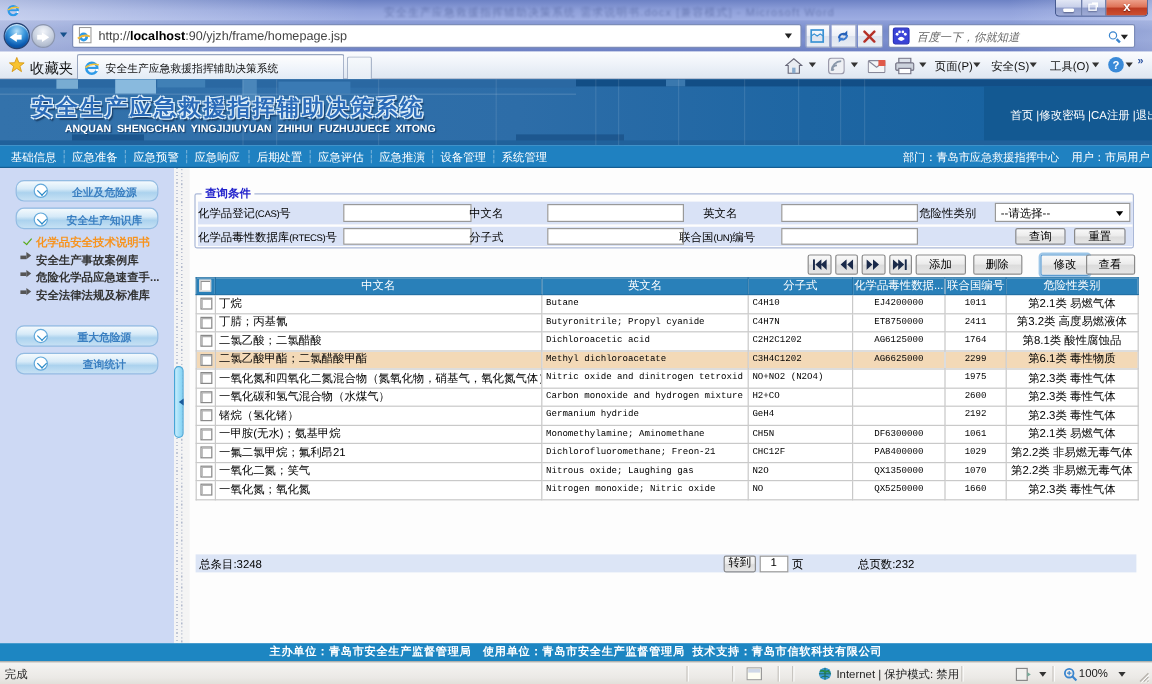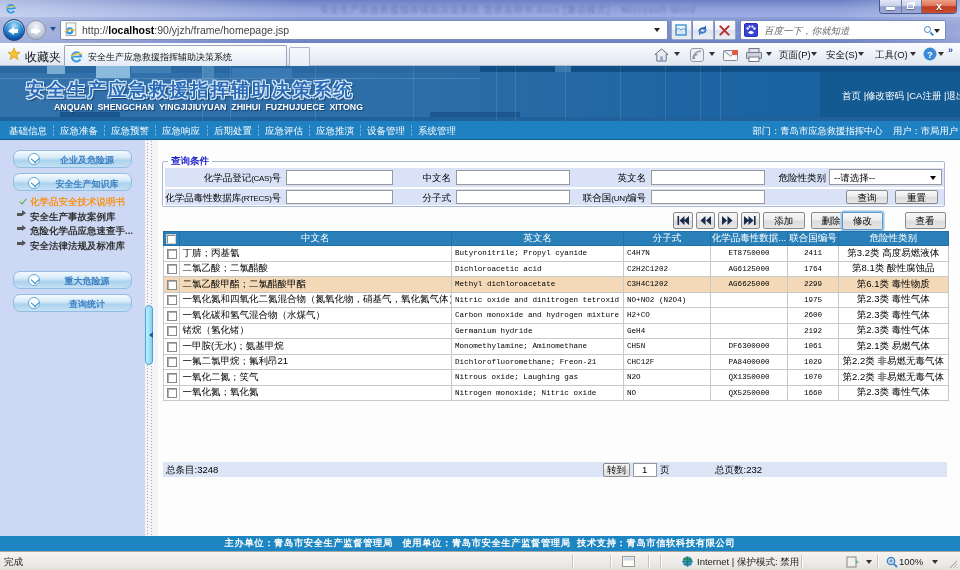--- a/index.html
+++ b/index.html
@@ -91,21 +91,21 @@
   background-image:repeating-linear-gradient(180deg,#a0aac2 0 1px,transparent 1px 3px),repeating-linear-gradient(180deg,#a0aac2 0 1px,transparent 1px 3px);
   background-size:1px 100%,1px 100%; background-repeat:repeat-y,repeat-y; background-position:0 0,4px 1px; }
 #pill { position:absolute; left:0; top:165px; width:8px; height:60px; background:linear-gradient(90deg,#c8eefd,#82d2f4); border:1px solid #46a6d8; border-radius:4px; }
 #pill:after { content:""; position:absolute; left:0px; top:26px; width:0; height:0; border:3px solid transparent; border-right:4px solid #1a5a9a; }
 #main { left:158px; top:0; width:802px; height:396px; }
 
 
 #qfield { position:absolute; left:4px; top:21px; width:783px; height:46px; border:1px solid #aab8d8; border-radius:2px; background:#fdfdfd; }
 #qlegend { position:absolute; left:5px; top:-7px; background:#fdfdfd; padding:0 3px; font-size:9.5px; font-weight:bold; color:#2323cc; }
 .frow { position:absolute; left:2px; width:779px; background:#d9e2f6; }
-.flabel { position:absolute; font-size:9.5px; color:#000; text-align:right; top:4px; white-space:nowrap; }
+.flabel { position:absolute; font-size:9.5px; color:#000; text-align:left; top:4px; white-space:nowrap; }
 .finput { position:absolute; background:#fff; border:1px solid #999; }
 .fsel { position:absolute; background:#fff; border:1px solid #999; font-size:9.5px; color:#000; padding:2px 0 0 4px; }
 .fsel .dd { position:absolute; right:5px; top:6px; width:0; height:0; border:3.5px solid transparent; border-top:4.5px solid #000; }
 .btn { position:absolute; background:linear-gradient(180deg,#f9f9f9,#ececec 45%,#dcdcdc 55%,#e6e6e6); border:1px solid #8a8a8a; border-radius:2px; font-size:9.5px; color:#000; text-align:center; }
 
 .lat { font-size:8px; letter-spacing:-0.3px; }
 
 #tbl { position:absolute; left:5px; top:91px; width:784px; border-collapse:collapse; table-layout:fixed; }
 #tbl th { background:#2980b9; color:#fff; font-weight:normal; font-size:9.5px; height:12px; padding:0; border:1px solid #2270a5; overflow:hidden; white-space:nowrap; }
 #tbl td { font-size:9.5px; height:15.5px; padding:0 3px; border:1px solid #c9c9c9; overflow:hidden; white-space:nowrap; background:#fff; color:#000; }
@@ -365,21 +365,21 @@
         </svg></div>
     <div class="btn nv" style="left:560px;top:72px;width:19.5px;height:16.5px"><svg width="11" height="9" viewBox="0 0 11 9" style="margin-top:3px">
           <path d="M0 0 L5 4.5 L0 9z M5.5 0 L10.5 4.5 L5.5 9z" fill="#1a2a4a"></path>
         </svg></div>
     <div class="btn nv" style="left:582.5px;top:72px;width:19.5px;height:16.5px"><svg width="12" height="9" viewBox="0 0 12 9" style="margin-top:3px">
           <path d="M0 0 L5 4.5 L0 9z M4.5 0 L9.5 4.5 L4.5 9z" fill="#1a2a4a"></path>
           <rect x="10" y="0" width="1.6" height="9" fill="#1a2a4a"></rect>
         </svg></div>
     <div class="btn" style="left:605px;top:72px;width:41.5px;height:16.5px;line-height:15px">添加</div>
     <div class="btn" style="left:652.5px;top:72px;width:41px;height:16.5px;line-height:15px">删除</div>
-    <div class="btn" style="left:684px;top:72px;width:41px;height:18px;line-height:15px;border-color:#5a9ad0;box-shadow:0 0 0 1.5px #9cc6e8">修改</div>
+    <div class="btn" style="left:709px;top:72px;width:41px;height:18px;line-height:15px;border-color:#5a9ad0;box-shadow:0 0 0 1.5px #9cc6e8">修改</div>
     <div class="btn" style="left:746.5px;top:72px;width:41px;height:16.5px;line-height:15px">查看</div>
     <table id="tbl">
       <colgroup>
           <col style="width:15.5px">
           <col style="width:272.5px">
           <col style="width:172px">
           <col style="width:87px">
           <col style="width:77px">
           <col style="width:51px">
           <col style="width:109.5px">
@@ -389,20 +389,29 @@
             <th class="ctr"><span class="cb"></span></th>
             <th class="ctr">中文名</th>
             <th class="ctr">英文名</th>
             <th class="ctr">分子式</th>
             <th class="ctr">化学品毒性数据...</th>
             <th class="ctr">联合国编号</th>
             <th class="ctr">危险性类别</th>
           </tr>
       <tr>
             <td class="ctr"><span class="cb"></span></td>
+            <td>丁烷</td>
+            <td class="mono">Butane</td>
+            <td class="mono">C4H10</td>
+            <td class="mono ctr">EJ4200000</td>
+            <td class="mono ctr">1011</td>
+            <td class="ctr">第2.1类 易燃气体</td>
+          </tr>
+      <tr>
+            <td class="ctr"><span class="cb"></span></td>
             <td>丁腈；丙基氰</td>
             <td class="mono">Butyronitrile; Propyl cyanide</td>
             <td class="mono">C4H7N</td>
             <td class="mono ctr">ET8750000</td>
             <td class="mono ctr">2411</td>
             <td class="ctr">第3.2类 高度易燃液体</td>
           </tr>
       <tr>
             <td class="ctr"><span class="cb"></span></td>
             <td>二氯乙酸；二氯醋酸</td>

